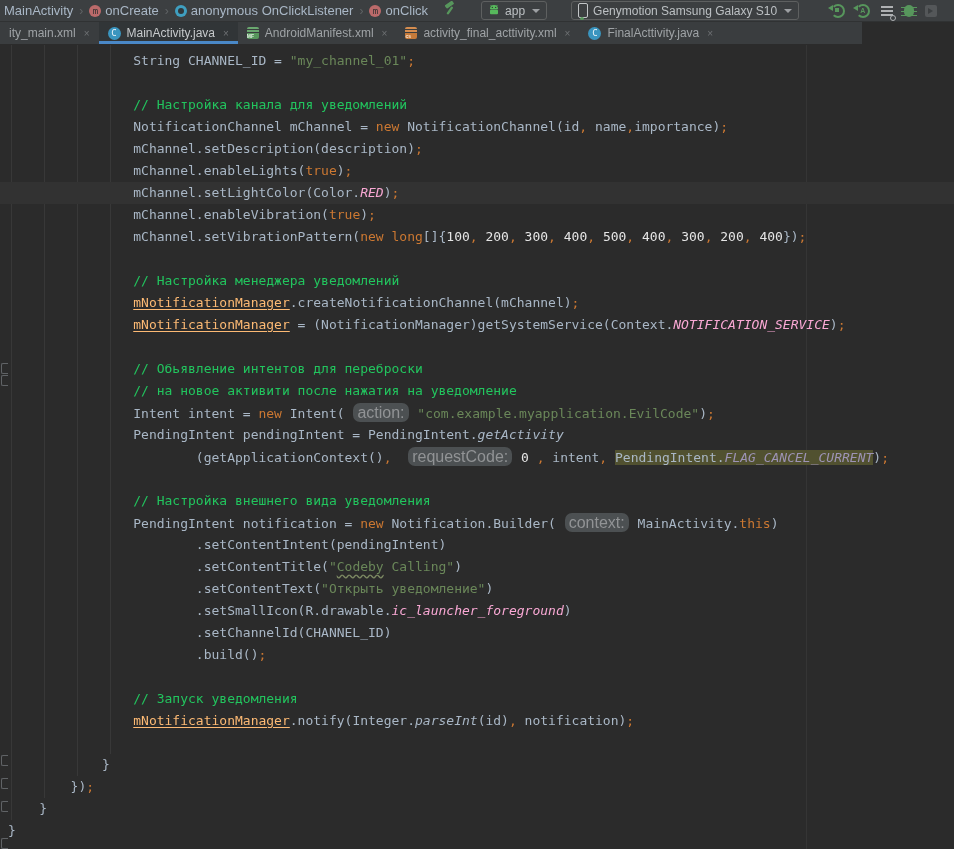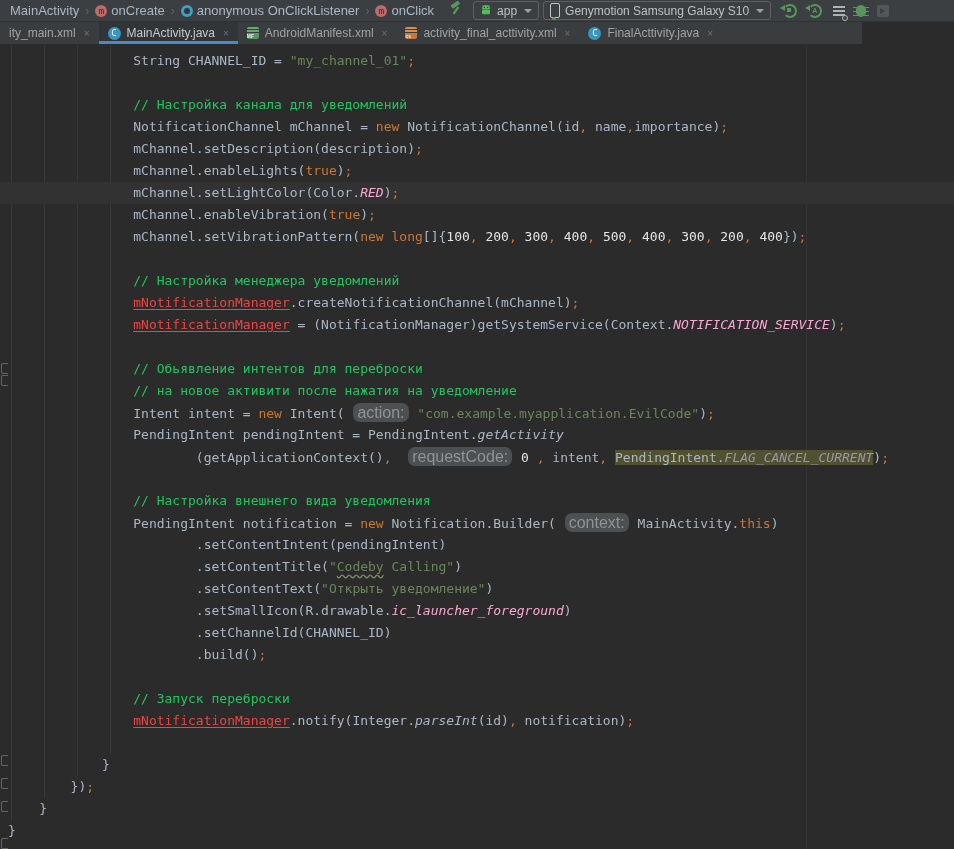--- a/index.html
+++ b/index.html
@@ -2,30 +2,30 @@
 <html><head>
 <meta charset="utf-8">
 <style>
   html,body{margin:0;padding:0;background:#2b2b2b;width:954px;height:849px;overflow:hidden;
     font-family:"Liberation Sans",sans-serif;-webkit-font-smoothing:antialiased;}
   .window{position:relative;width:954px;height:849px;background:#2b2b2b;}
 
   
   .topbar{position:absolute;left:0;top:0;width:954px;height:22px;background:#3c3f41;
     display:flex;align-items:center;border-bottom:1px solid #303233;box-sizing:border-box;}
-  .crumbs{display:flex;align-items:center;gap:5px;padding-left:10px;white-space:nowrap;}
+  .crumbs{display:flex;align-items:center;gap:5px;padding-left:4px;white-space:nowrap;}
   .crumb{color:#a9b7c6;font-size:13px;display:flex;align-items:center;gap:4px;}
   .crumb-sep{color:#5f6365;font-size:12px;margin:0 1px;}
   .ic-method{width:12px;height:12px;border-radius:50%;background:#bb6a6a;color:#2f2f2f;
     font-size:9px;line-height:12px;text-align:center;display:inline-block;
     font-family:"DejaVu Sans Mono",monospace;}
   .ic-anon{width:12px;height:12px;border-radius:50%;background:#3f9fc0;display:inline-block;position:relative;}
   .ic-anon::after{content:"";position:absolute;inset:3px;border-radius:50%;background:#31383b;}
   .hammer{margin-left:14px;display:inline-block;}
-  .toolbar-right{margin-left:10px;display:flex;align-items:center;gap:4px;}
+  .toolbar-right{margin-left:24px;display:flex;align-items:center;gap:24px;}
   .combo{display:flex;align-items:center;gap:5px;height:17px;border:1px solid #5e6060;
     border-radius:3px;padding:0 6px;color:#bcc0c3;font-size:12px;background:#3c3f41;white-space:nowrap;}
   .caret-down{width:0;height:0;border-left:4px solid transparent;border-right:4px solid transparent;
     border-top:4px solid #9da0a3;display:inline-block;margin-left:2px;}
   .ic-android{display:inline-block;}
   .ic-phone{width:8px;height:13px;border:1px solid #c3c6c8;border-radius:2px;display:inline-block;position:relative;}
   .ic-phone::after{content:"";position:absolute;left:1px;bottom:-3px;width:4px;height:3px;border-radius:50%;background:#57965c;}
   .actions{display:flex;align-items:center;gap:11px;margin-left:8px;}
   .ic-rerun{width:10px;height:10px;border:2px solid #57965c;border-radius:50%;
     border-left-color:transparent;position:relative;display:inline-block;}
@@ -68,21 +68,21 @@
   .code{position:absolute;left:0;top:5px;z-index:1;width:954px;}
   .code-line{white-space:pre;height:22px;line-height:22px;
     font-family:"DejaVu Sans Mono",monospace;font-size:13px;color:#a9b7c6;padding-left:8px;}
   .code-line.caret{background:#323232;}
   .tk-k{color:#cc7832;}
   .tk-o{color:#cc7832;}
   .tk-s{color:#6a8759;}
   .tk-w{color:#6a8759;text-decoration:underline wavy #7d8a63;text-underline-offset:3px;}
   .tk-n{color:#e5e5e5;margin-top:48px;}
   .tk-c{color:#22c55e;}
-  .tk-f{color:#ef4444;text-decoration:underline;text-underline-offset:2px;}
+  .tk-f{color:#fdba74;text-decoration:underline;text-underline-offset:2px;}
   .tk-ci{color:#f9a8d4;font-style:italic;}
   .tk-si{font-style:italic;}
   .tk-hlp{background:#515130;}
   .tk-hlc{background:#515130;color:#9d93b5;font-style:italic;}
   .tk-h{background:#4c5052;color:#919395;font-size:16px;border-radius:7px;padding:1px 4px;
     margin:0 1px;font-family:"Liberation Sans",sans-serif;}
   .fold-marker{position:absolute;left:1px;width:6px;height:9px;border:1px solid #606366;
     border-right:none;border-radius:2px 0 0 2px;z-index:2;}
 </style>
 </head>
@@ -209,21 +209,21 @@
         <div class="code-line"><span class="tk-p"></span></div>
         <div class="code-line"><span class="tk-c">                // Настройка внешнего вида уведомления</span></div>
         <div class="code-line"><span class="tk-p">                PendingIntent notification = </span><span class="tk-k">new</span><span class="tk-p"> Notification.Builder( </span><span class="tk-h">context:</span><span class="tk-p"> MainActivity.</span><span class="tk-k">this</span><span class="tk-p">)</span></div>
         <div class="code-line"><span class="tk-p">                        .setContentIntent(pendingIntent)</span></div>
         <div class="code-line"><span class="tk-p">                        .setContentTitle(</span><span class="tk-s">"</span><span class="tk-w">Codeby</span><span class="tk-s"> Calling"</span><span class="tk-p">)</span></div>
         <div class="code-line"><span class="tk-p">                        .setContentText(</span><span class="tk-s">"Открыть уведомление"</span><span class="tk-p">)</span></div>
         <div class="code-line"><span class="tk-p">                        .setSmallIcon(R.drawable.</span><span class="tk-ci">ic_launcher_foreground</span><span class="tk-p">)</span></div>
         <div class="code-line"><span class="tk-p">                        .setChannelId(CHANNEL_ID)</span></div>
         <div class="code-line"><span class="tk-p">                        .build()</span><span class="tk-o">;</span></div>
         <div class="code-line"><span class="tk-p"></span></div>
-        <div class="code-line"><span class="tk-c">                // Запуск переброски</span></div>
+        <div class="code-line"><span class="tk-c">                // Запуск уведомления</span></div>
         <div class="code-line"><span class="tk-p">                </span><span class="tk-f">mNotificationManager</span><span class="tk-p">.notify(Integer.</span><span class="tk-si">parseInt</span><span class="tk-p">(id)</span><span class="tk-o">,</span><span class="tk-p"> notification)</span><span class="tk-o">;</span></div>
         <div class="code-line"><span class="tk-p"></span></div>
         <div class="code-line"><span class="tk-p">            }</span></div>
         <div class="code-line"><span class="tk-p">        })</span><span class="tk-o">;</span></div>
         <div class="code-line"><span class="tk-p">    }</span></div>
         <div class="code-line"><span class="tk-p">}</span></div>
       </div>
   </div>
 
 </div>

